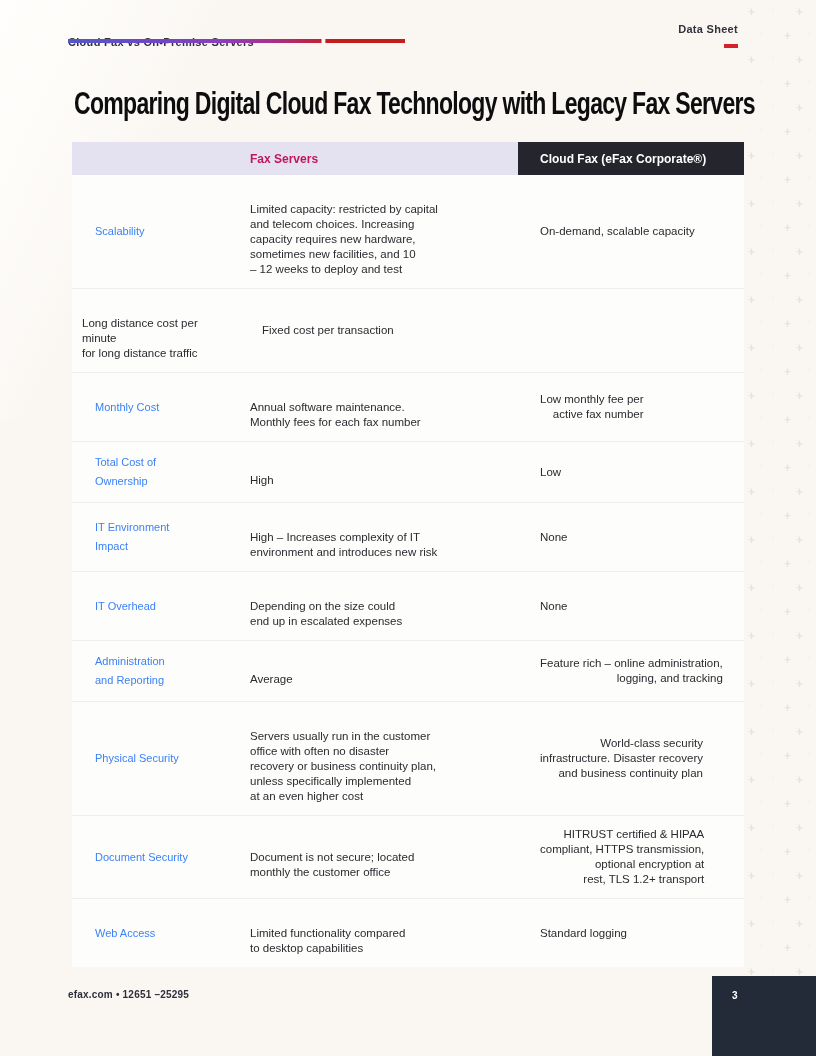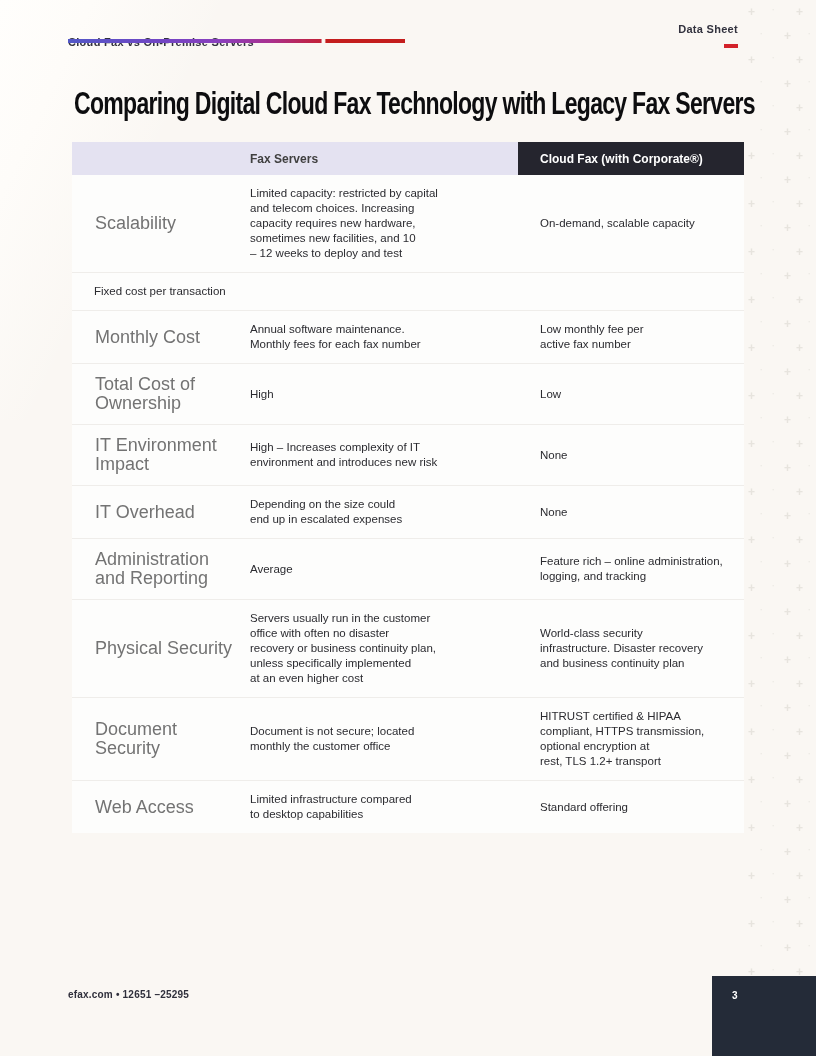--- a/index.html
+++ b/index.html
@@ -55,40 +55,40 @@
     letter-spacing:-1px; white-space:nowrap;
     transform:scaleX(.72); transform-origin:left center;
   }
 
   
   .cmp-table { position:absolute; left:72px; top:142px; width:672px; }
   .t-head { display:grid; grid-template-columns:168px 278px 226px; height:33px; }
   .th-spacer { background:#e4e2f1; }
   .th-fax {
     background:#e4e2f1; display:flex; align-items:center; padding-left:10px;
-    font-size:12px; font-weight:bold; color:#404040;
+    font-size:12px; font-weight:bold; color:#be185d;
   }
   .th-cloud {
     background:#25252e; display:flex; align-items:center; padding-left:22px;
     font-size:12px; font-weight:bold; color:#ffffff;
   }
   .t-body { background:#fdfdfc; }
   .t-row {
     display:grid; grid-template-columns:168px 278px 226px;
     padding:11px 0;
   }
   .t-row + .t-row { border-top:1px solid #efedea; }
   .cell {
     display:flex; align-items:center;
     font-size:11.5px; line-height:15px; color:#2b2b30;
     white-space:pre-line;
   }
-  .cell.label { padding-left:23px; font-size:18px; line-height:19px; color:#737373; }
-  .cell.mid   { padding-left:10px; padding-right:28px; }
-  .cell.right { padding-left:22px; padding-right:8px; }
+  .cell.label { padding-left:23px; font-size:11px; line-height:19px; color:#3b82f6; }
+  .cell.mid   { padding-left:10px; padding-right:28px;margin-top:16px; }
+  .cell.right { padding-left:22px; padding-right:8px;text-align:right; }
 
   
   .footer-text {
     position:absolute; left:68px; top:989px;
     font-size:10px; font-weight:bold; color:#2f2f3b; letter-spacing:.2px;
   }
   .page-box {
     position:absolute; left:712px; top:976px; width:104px; height:80px;
     background:#242b38; z-index:2;
     color:#fff; font-size:10px; font-weight:bold;
@@ -240,35 +240,37 @@
   <div class="gradbar"></div>
   <div class="datasheet">Data Sheet</div>
   <div class="datasheet-dash"></div>
 
   <h1 class="page-title">Comparing Digital Cloud Fax Technology with Legacy Fax Servers</h1>
 
   <div class="cmp-table">
     <div class="t-head">
       <div class="th-spacer"></div>
       <div class="th-fax">Fax Servers</div>
-      <div class="th-cloud">Cloud Fax (with Corporate®)</div>
+      <div class="th-cloud">Cloud Fax (eFax Corporate®)</div>
     </div>
     <div class="t-body">
 
       <div class="t-row">
         <div class="cell label">Scalability</div>
         <div class="cell mid">Limited capacity: restricted by capital
 and telecom choices. Increasing
 capacity requires new hardware,
 sometimes new facilities, and 10
 – 12 weeks to deploy and test</div>
         <div class="cell right">On-demand, scalable capacity</div>
       </div>
 
       <div class="t-row">
+        <div class="cell mid">Long distance cost per minute
+for long distance traffic</div>
         <div class="cell right">Fixed cost per transaction</div>
       </div>
 
       <div class="t-row">
         <div class="cell label">Monthly Cost</div>
         <div class="cell mid">Annual software maintenance.
 Monthly fees for each fax number</div>
         <div class="cell right">Low monthly fee per
 active fax number</div>
       </div>
@@ -320,23 +322,23 @@
         <div class="cell mid">Document is not secure; located
 monthly the customer office</div>
         <div class="cell right">HITRUST certified &amp; HIPAA
 compliant, HTTPS transmission,
 optional encryption at
 rest, TLS 1.2+ transport</div>
       </div>
 
       <div class="t-row">
         <div class="cell label">Web Access</div>
-        <div class="cell mid">Limited infrastructure compared
+        <div class="cell mid">Limited functionality compared
 to desktop capabilities</div>
-        <div class="cell right">Standard offering</div>
+        <div class="cell right">Standard logging</div>
       </div>
 
     </div>
   </div>
 
   <div class="footer-text">efax.com • 12651 –25295</div>
   <div class="page-box">
     <span>3</span>
   </div>
 

